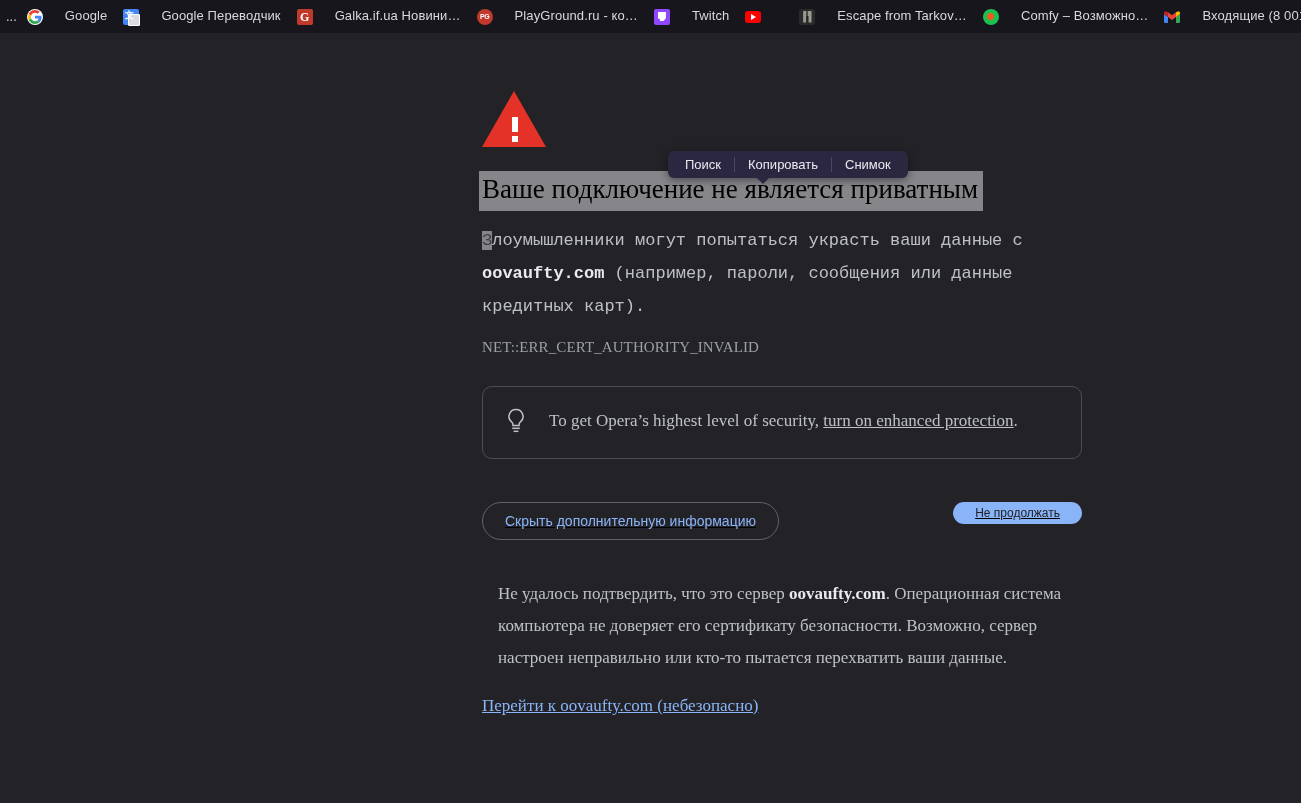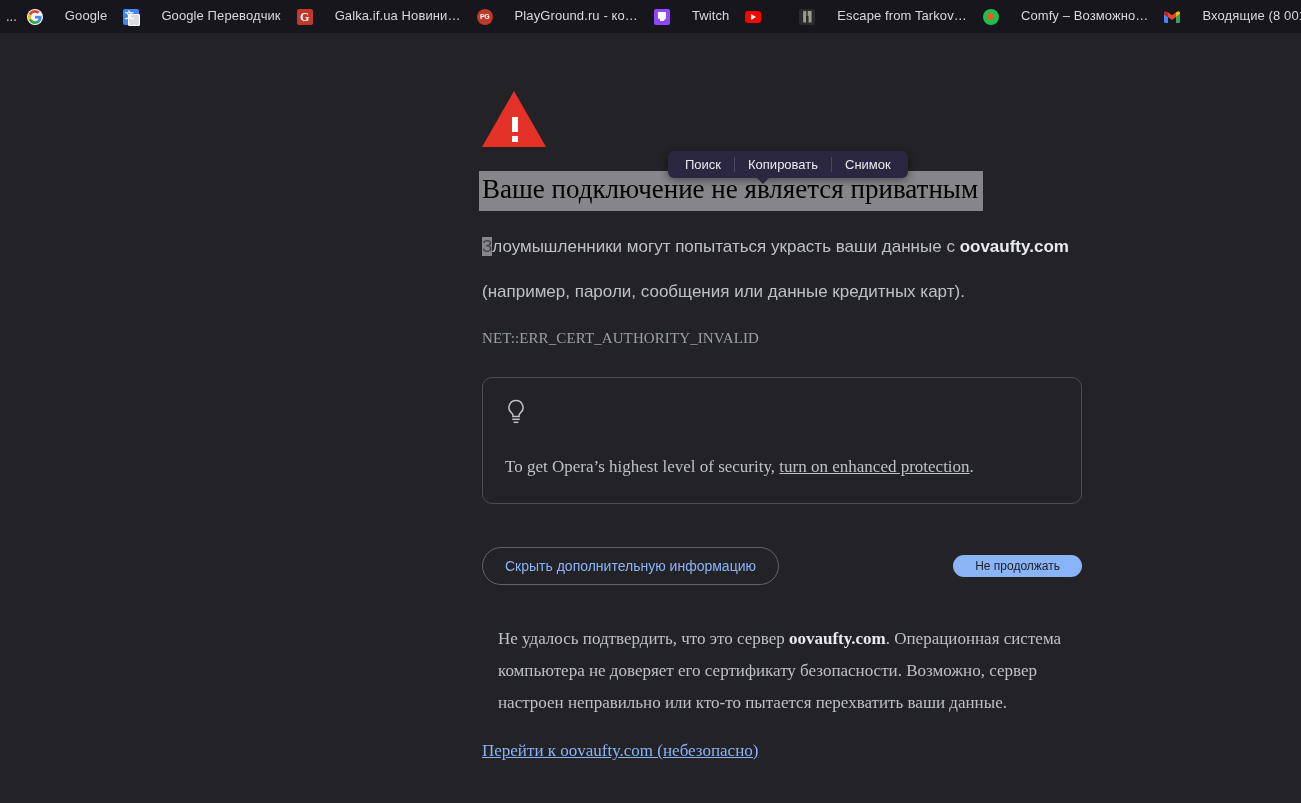--- a/index.html
+++ b/index.html
@@ -163,23 +163,23 @@
     font-size:27px;
     line-height:1.25;
     color:#000000;
     font-weight:400;
     display:inline-block;
     background:#85858a;
     padding:2px 5px 4px 3px;
     margin-left:-3px;
   }
   .body-p{
-    font-family:Liberation Sans, sans-serif;
+    font-family:Liberation Mono, monospace;
     font-size:17px;
-    line-height:45px;
+    line-height:33px;
     color:#bdc1c6;
   }
   #p-attack{ margin-top:13px; }
   #p-attack .sel-char{ background:#85858a; color:#3f4248; }
   #p-attack b{ color:#e8eaed; font-weight:bold; }
   #errcode{
     margin-top:16px;
     font-family:"Liberation Serif", serif;
     font-size:15px;
     color:#9aa0a6;
@@ -188,38 +188,38 @@
 
   
   #tip-box{
     margin-top:30px;
     border:1px solid #4b4d52;
     border-radius:10px;
     padding:18px 22px 20px 22px;
     display:flex;
     gap:22px;
     width:600px;
-    flex-direction:column;
   }
   #bulb-icon{ flex:0 0 auto; margin-top:3px; }
   #tip-text{
     font-family:"Liberation Serif", serif;
     font-size:17px;
     line-height:32px;
     color:#bdc1c6;
   }
   #tip-text a{ color:#bdc1c6; text-decoration:underline; }
 
   
   #button-row{
     margin-top:43px;
     width:600px;
     display:flex;
     justify-content:space-between;
-    align-items:center;
+    align-items:flex-start;
+    text-decoration:underline;
   }
   #btn-details{
     background:transparent;
     border:1px solid #5f6368;
     color:#8ab4f8;
     font-size:14px;
     padding:10px 22px;
     border-radius:20px;
     font-family:"Liberation Sans", sans-serif;
     cursor:pointer;

